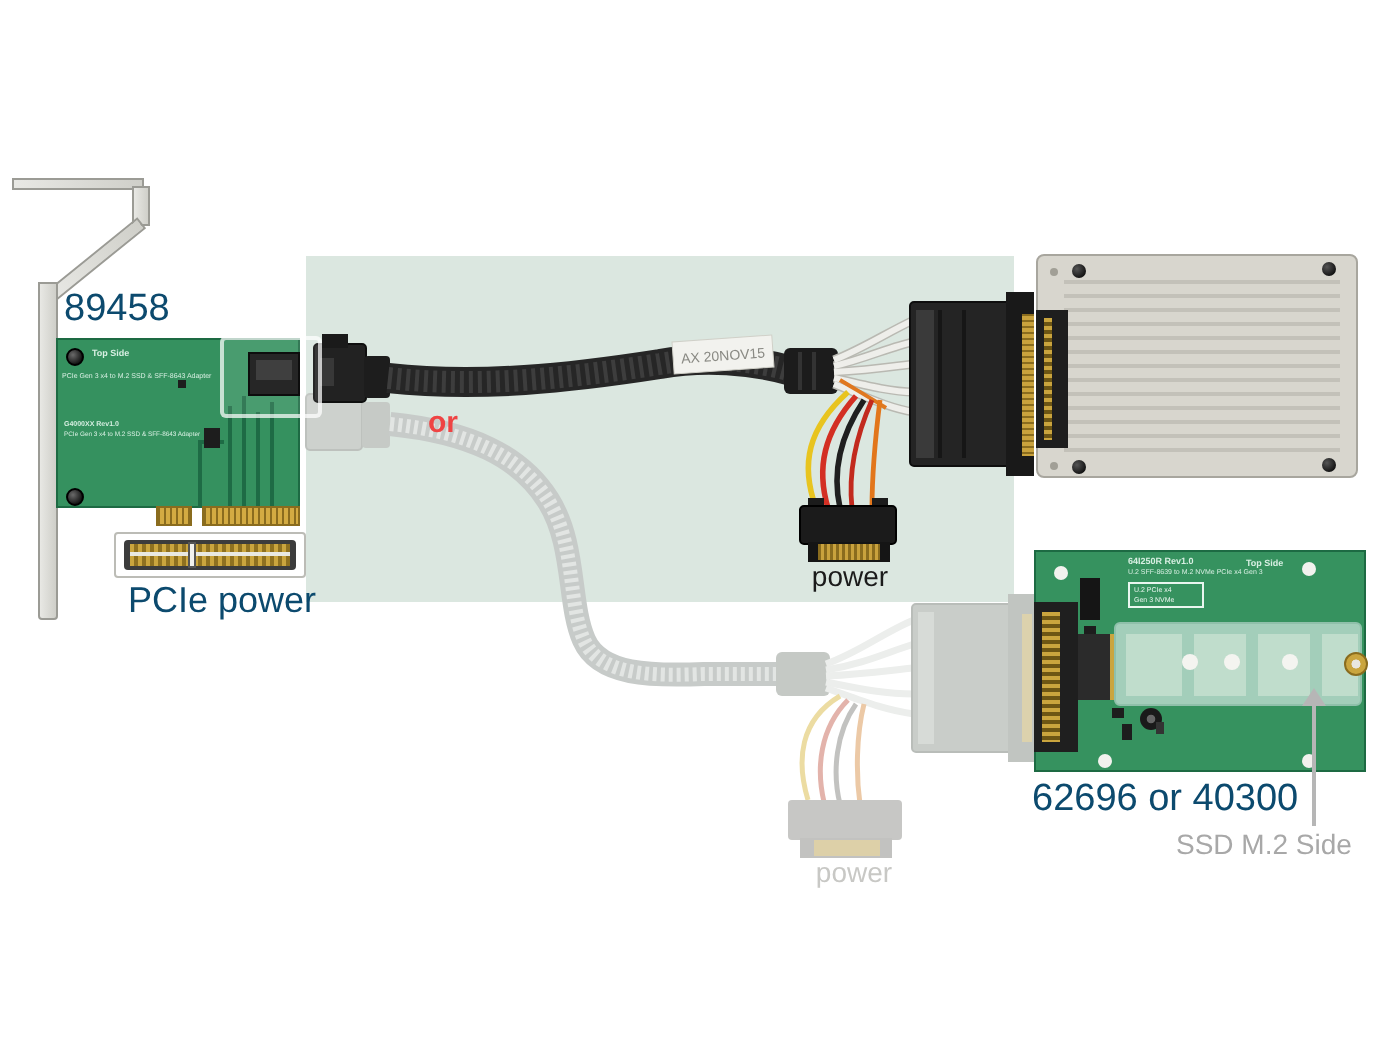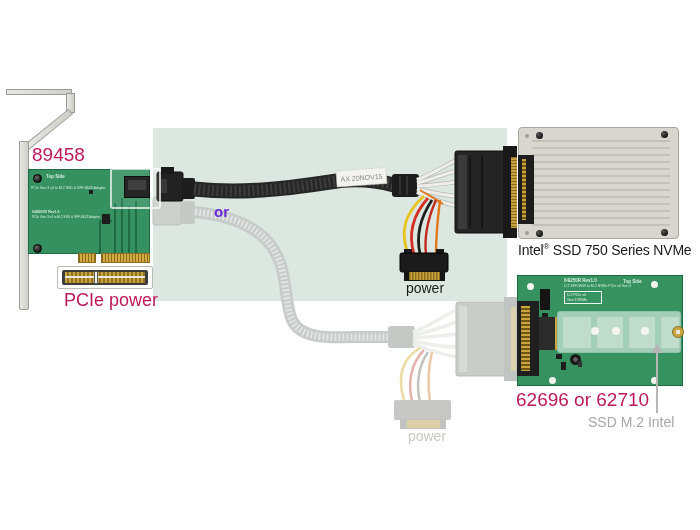--- a/index.html
+++ b/index.html
@@ -45,25 +45,25 @@
   #m2-socket{left:21px;top:41px;width:16px;height:33px;background:#2b2b2b;border-right:2px solid #caa53e;}
   #m2-zone{left:39px;top:35px;width:124px;height:42px;background:#a3ceba;border:1px solid #8fc0aa;border-radius:3px;box-sizing:border-box;}
   .m2-pad{position:absolute;top:5px;height:31px;background:#c0ddcc;}
   .standoff{position:absolute;width:8px;height:8px;border-radius:50%;background:#f4f4f0;top:15px;}
   .hole-w{width:7px;height:7px;border-radius:50%;background:#f2f2ee;}
   #adp-goldhole{left:154px;top:50px;width:10px;height:10px;border-radius:50%;background:radial-gradient(circle,#e9e7df 0 30%,#caa53e 34%);border:1px solid #8a6c1e;}
   #adp-jumper{left:22px;top:13px;width:10px;height:21px;background:#151515;}
   #adp-label-box{left:46px;top:15px;width:38px;height:13px;border:1px solid #e9f6ef;color:#e9f6ef;font-size:3.5px;line-height:1.4;padding:1px 2px;box-sizing:border-box;white-space:nowrap;overflow:hidden;}
   .comp{position:absolute;background:#1d1d1d;}
   
-  .lbl{color:#be185d;white-space:nowrap;}
+  .lbl{color:#0c4a6e;white-space:nowrap;}
   #t-89458{left:32px;top:144px;font-size:19px;}
   #t-slot1{left:64px;top:290px;font-size:18px;}
   #t-slot2{left:64px;top:308px;font-size:18px;}
-  #t-or{left:214px;top:203px;font-size:15px;font-weight:700;color:#6d28d9;}
+  #t-or{left:214px;top:203px;font-size:15px;font-weight:700;color:#ef4444;}
   #t-power{left:402px;top:280px;width:46px;text-align:center;font-size:14px;color:#1b1b1b;}
   #t-gpower{left:404px;top:428px;width:46px;text-align:center;font-size:14px;color:#c8c8c5;}
   #t-intel{left:518px;top:242px;font-size:14px;letter-spacing:-0.2px;color:#1a1a1a;}
   #t-intel sup{font-size:8px;}
   #t-62696{left:516px;top:389px;font-size:19px;}
   #t-m2{left:588px;top:414px;font-size:14px;color:#a8a8a8;}
   
   #arrow-line{left:656px;top:353px;width:2px;height:60px;background:#b6b6b6;}
   #arrow-head{left:651px;top:344px;width:0;height:0;border-left:6px solid transparent;border-right:6px solid transparent;border-bottom:9px solid #b6b6b6;}
   svg{position:absolute;left:0;top:0;}
@@ -258,19 +258,18 @@
     <div class="comp" style="left:43px;top:86px;width:5px;height:8px;"></div>
     <div class="comp" style="left:60px;top:85px;width:4px;height:6px;background:#333;"></div>
     <div class="comp" style="left:24px;top:37px;width:6px;height:4px;"></div>
   </div>
 
   <div class="abs lbl" id="t-89458">89458</div>
   <div class="abs lbl" id="t-slot1">PCIe power</div>
   <div class="abs lbl" id="t-or">or</div>
   <div class="abs lbl" id="t-power">power</div>
   <div class="abs lbl" id="t-gpower">power</div>
-  <div class="abs lbl" id="t-intel"><span>Intel</span><sup>®</sup><span> SSD 750 Series NVMe</span></div>
-  <div class="abs lbl" id="t-62696">62696 or 62710</div>
-  <div class="abs lbl" id="t-m2">SSD M.2 Intel</div>
+  <div class="abs lbl" id="t-62696">62696 or 40300</div>
+  <div class="abs lbl" id="t-m2">SSD M.2 Side</div>
   <div class="abs" id="arrow-line"></div>
   <div class="abs" id="arrow-head"></div>
 
 </div>
 
 </body></html>

